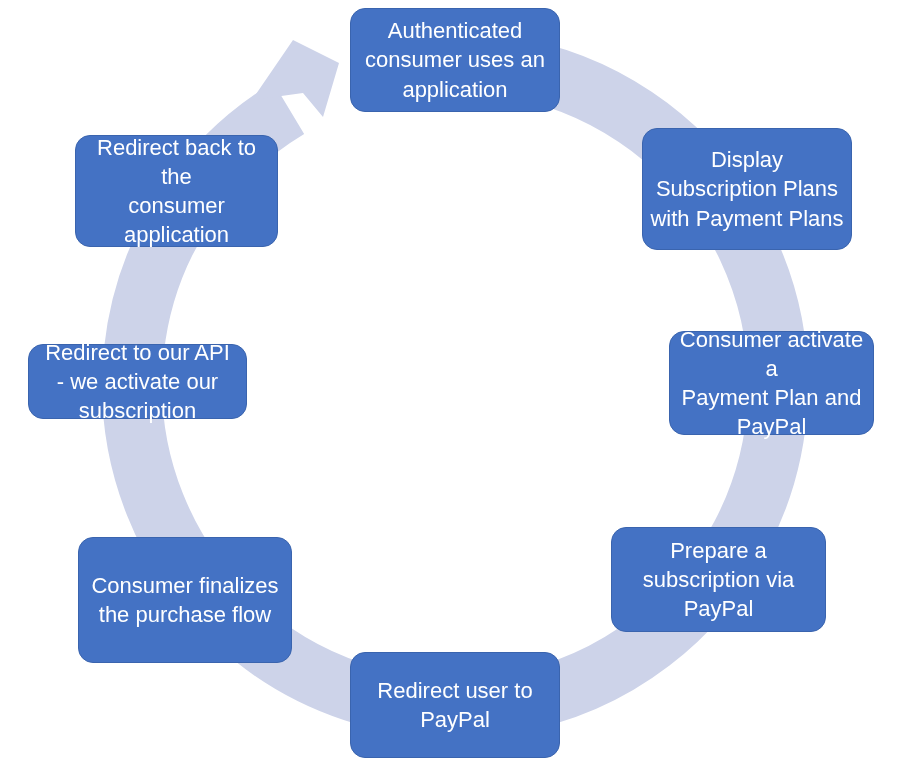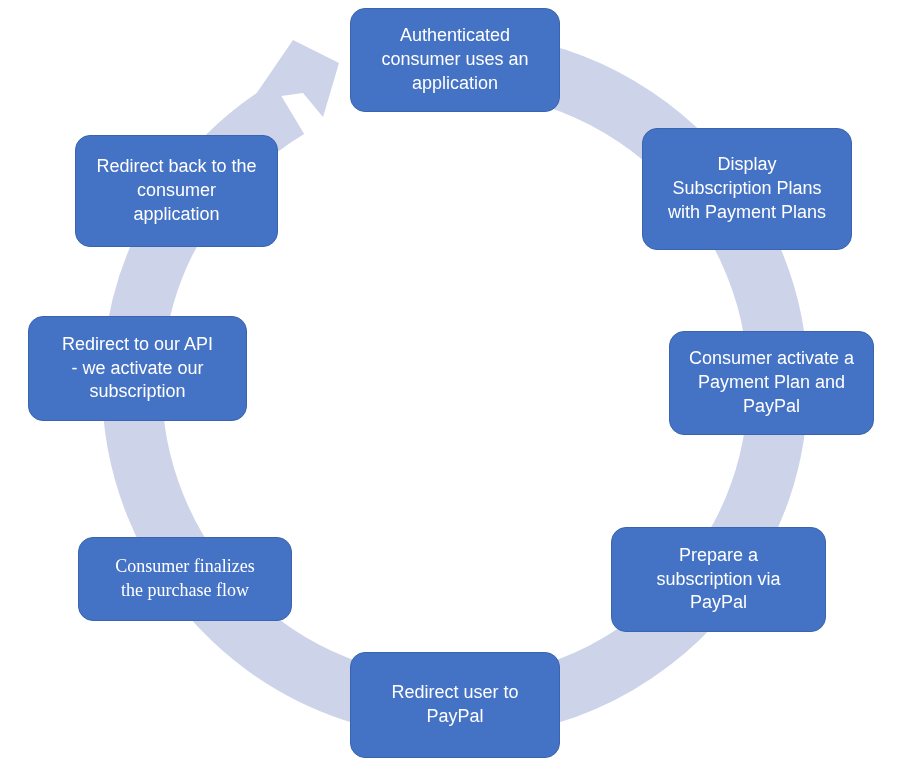--- a/index.html
+++ b/index.html
@@ -29,36 +29,36 @@
     fill: var(--ring-color, #CDD3E9);
     stroke: none;
   }
   .step {
     position: absolute;
     box-sizing: border-box;
     background: var(--box-fill, #4472C4);
     border: 1px solid var(--box-border, #3A64AE);
     border-radius: 15px;
     color: var(--box-text, #ffffff);
-    font-size: 18px;
+    font-size: 22px;
     line-height: 1.32;
     text-align: center;
     white-space: pre-line;
     display: flex;
     align-items: center;
     justify-content: center;
     padding: 4px 6px;
   }
   .step-0 { left: 350px; top: 8px;   width: 210px; height: 104px; }
   .step-1 { left: 642px; top: 128px; width: 210px; height: 122px; }
   .step-2 { left: 669px; top: 331px; width: 205px; height: 104px; }
   .step-3 { left: 611px; top: 527px; width: 215px; height: 105px; }
   .step-4 { left: 350px; top: 652px; width: 210px; height: 106px; }
-  .step-5 { left: 78px;  top: 537px; width: 214px; height: 84px; font-family: Liberation Serif, serif; }
-  .step-6 { left: 28px;  top: 316px; width: 219px; height: 105px; }
+  .step-5 { left: 78px;  top: 537px; width: 214px; height: 126px; }
+  .step-6 { left: 28px;  top: 344px; width: 219px; height: 75px; }
   .step-7 { left: 75px;  top: 135px; width: 203px; height: 112px; }
 </style>
 </head>
 <body>
 
 <div class="canvas">
 
   <svg class="ring-svg" width="897" height="771" viewBox="0 0 897 771">
 
     <path class="ring-arc" d="M 522.2 69.1 A 323 323 0 1 1 288.7 108.2"></path>

